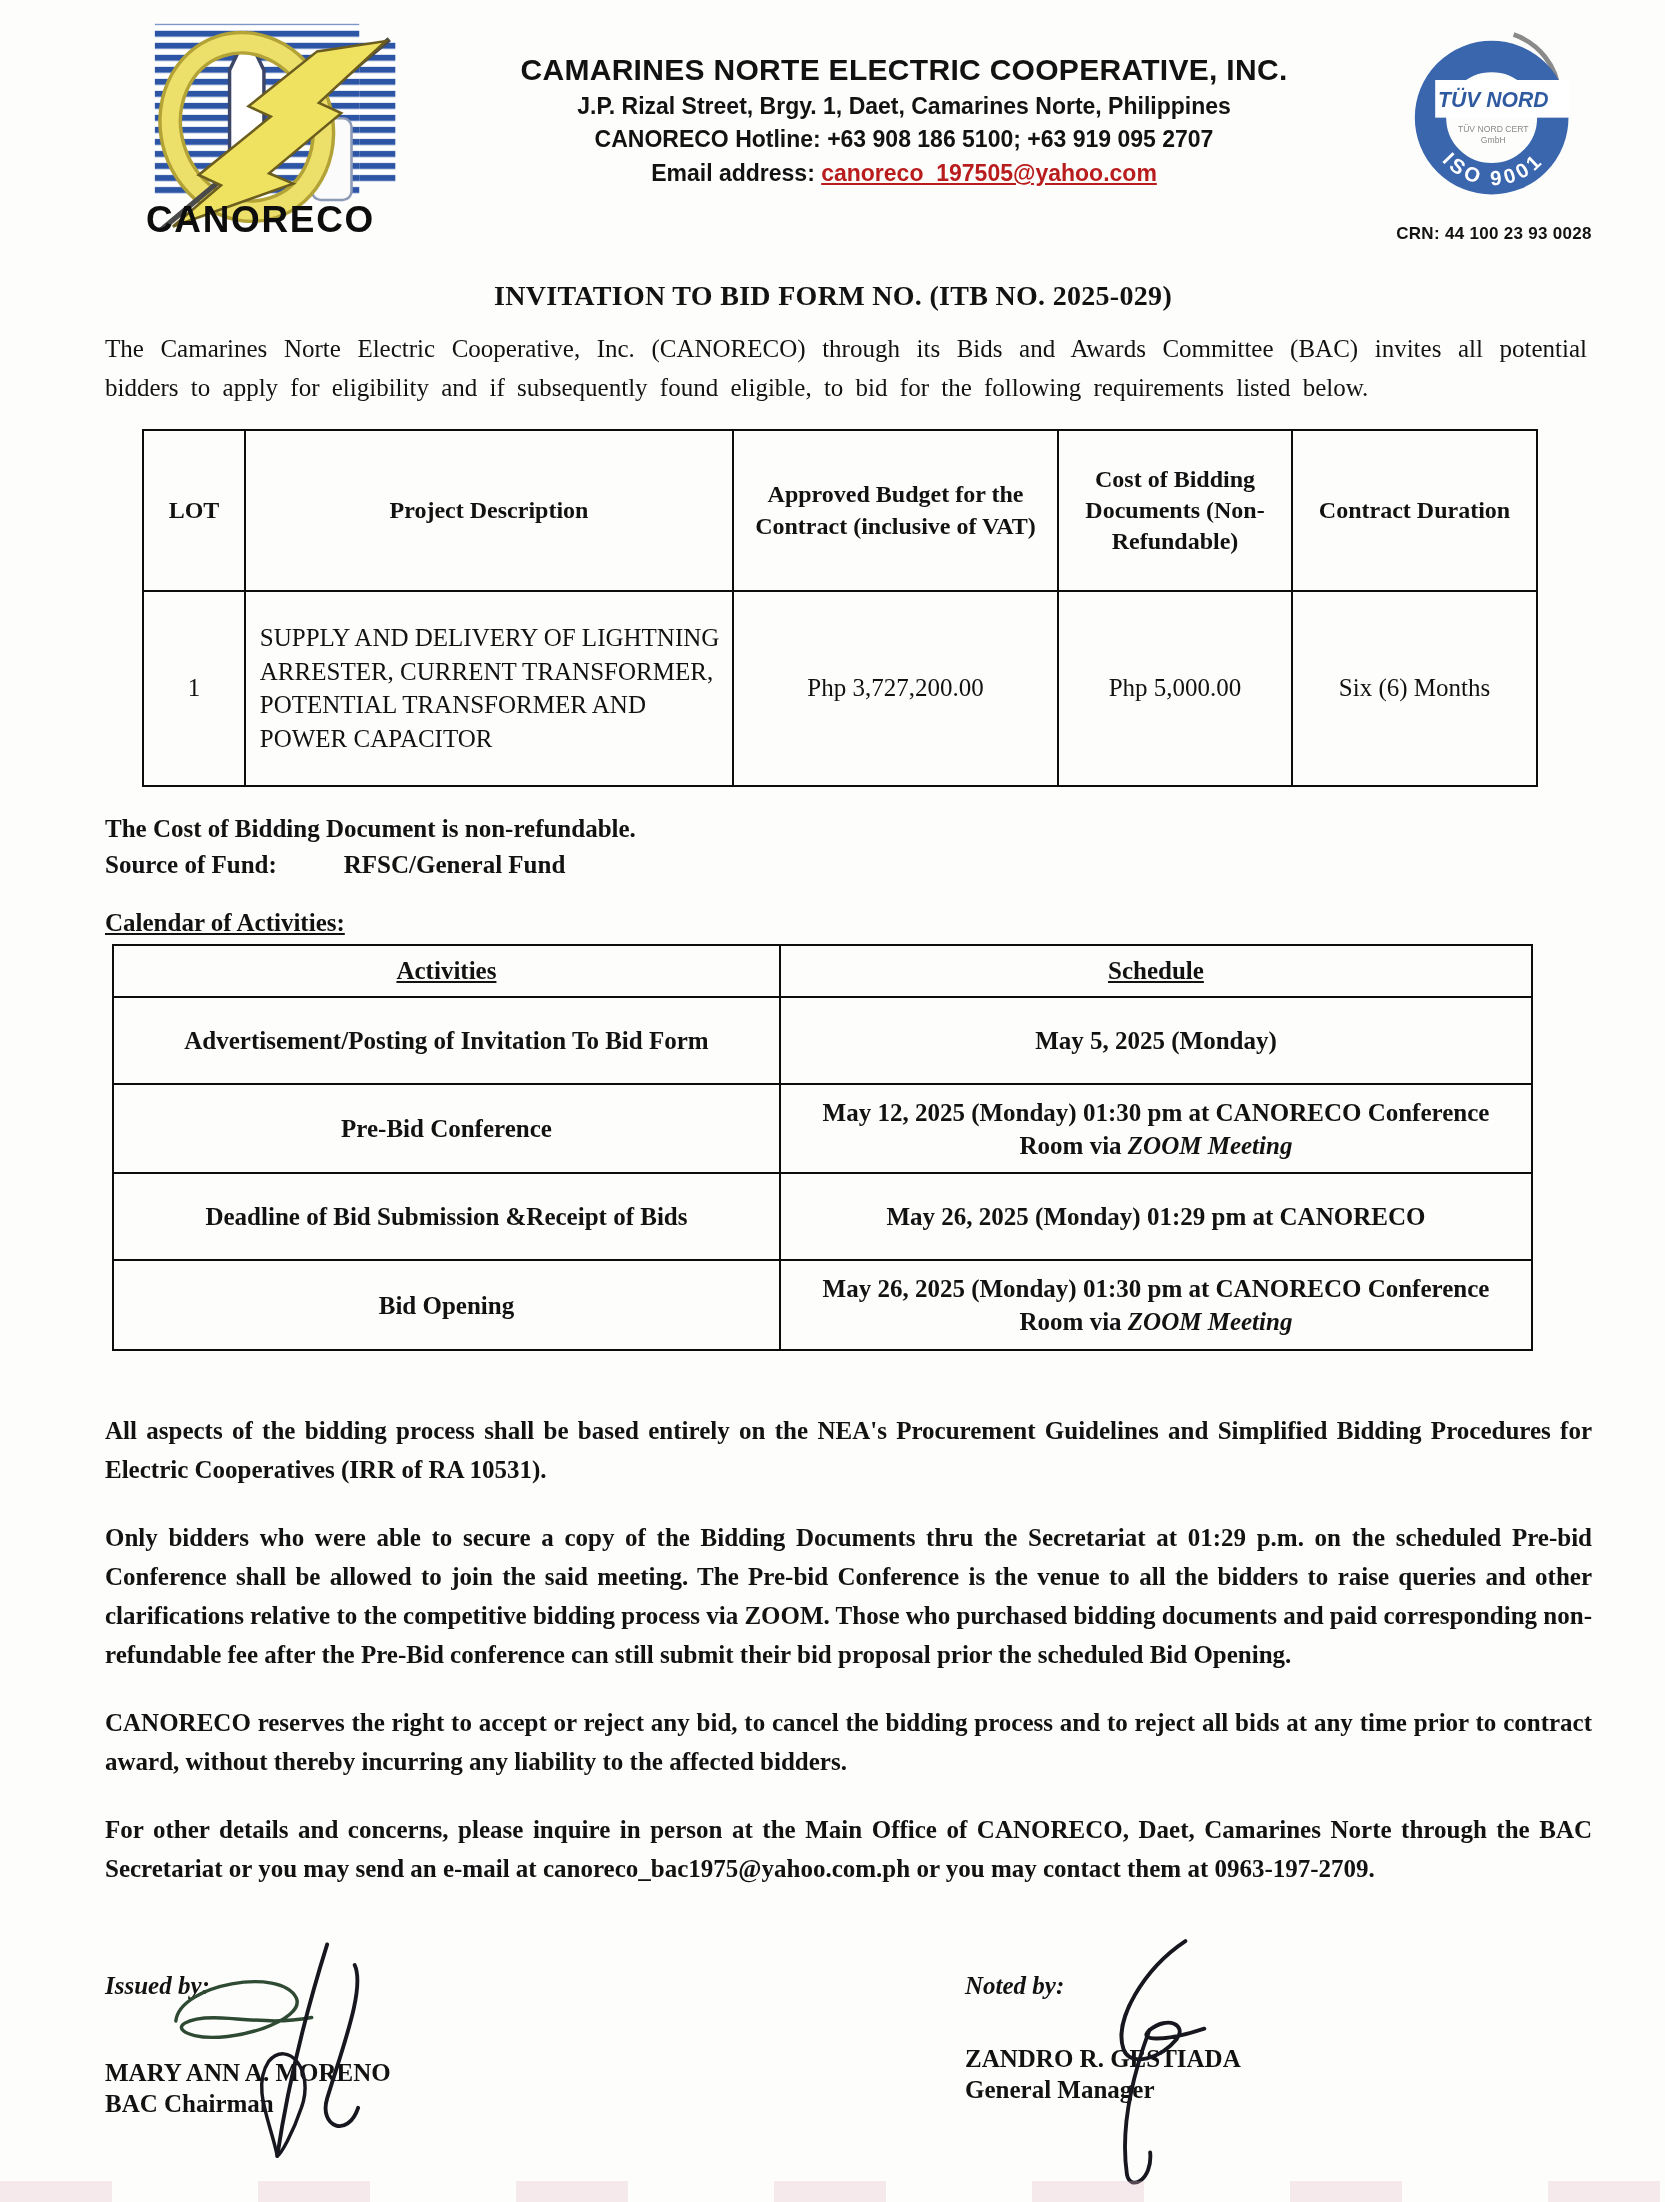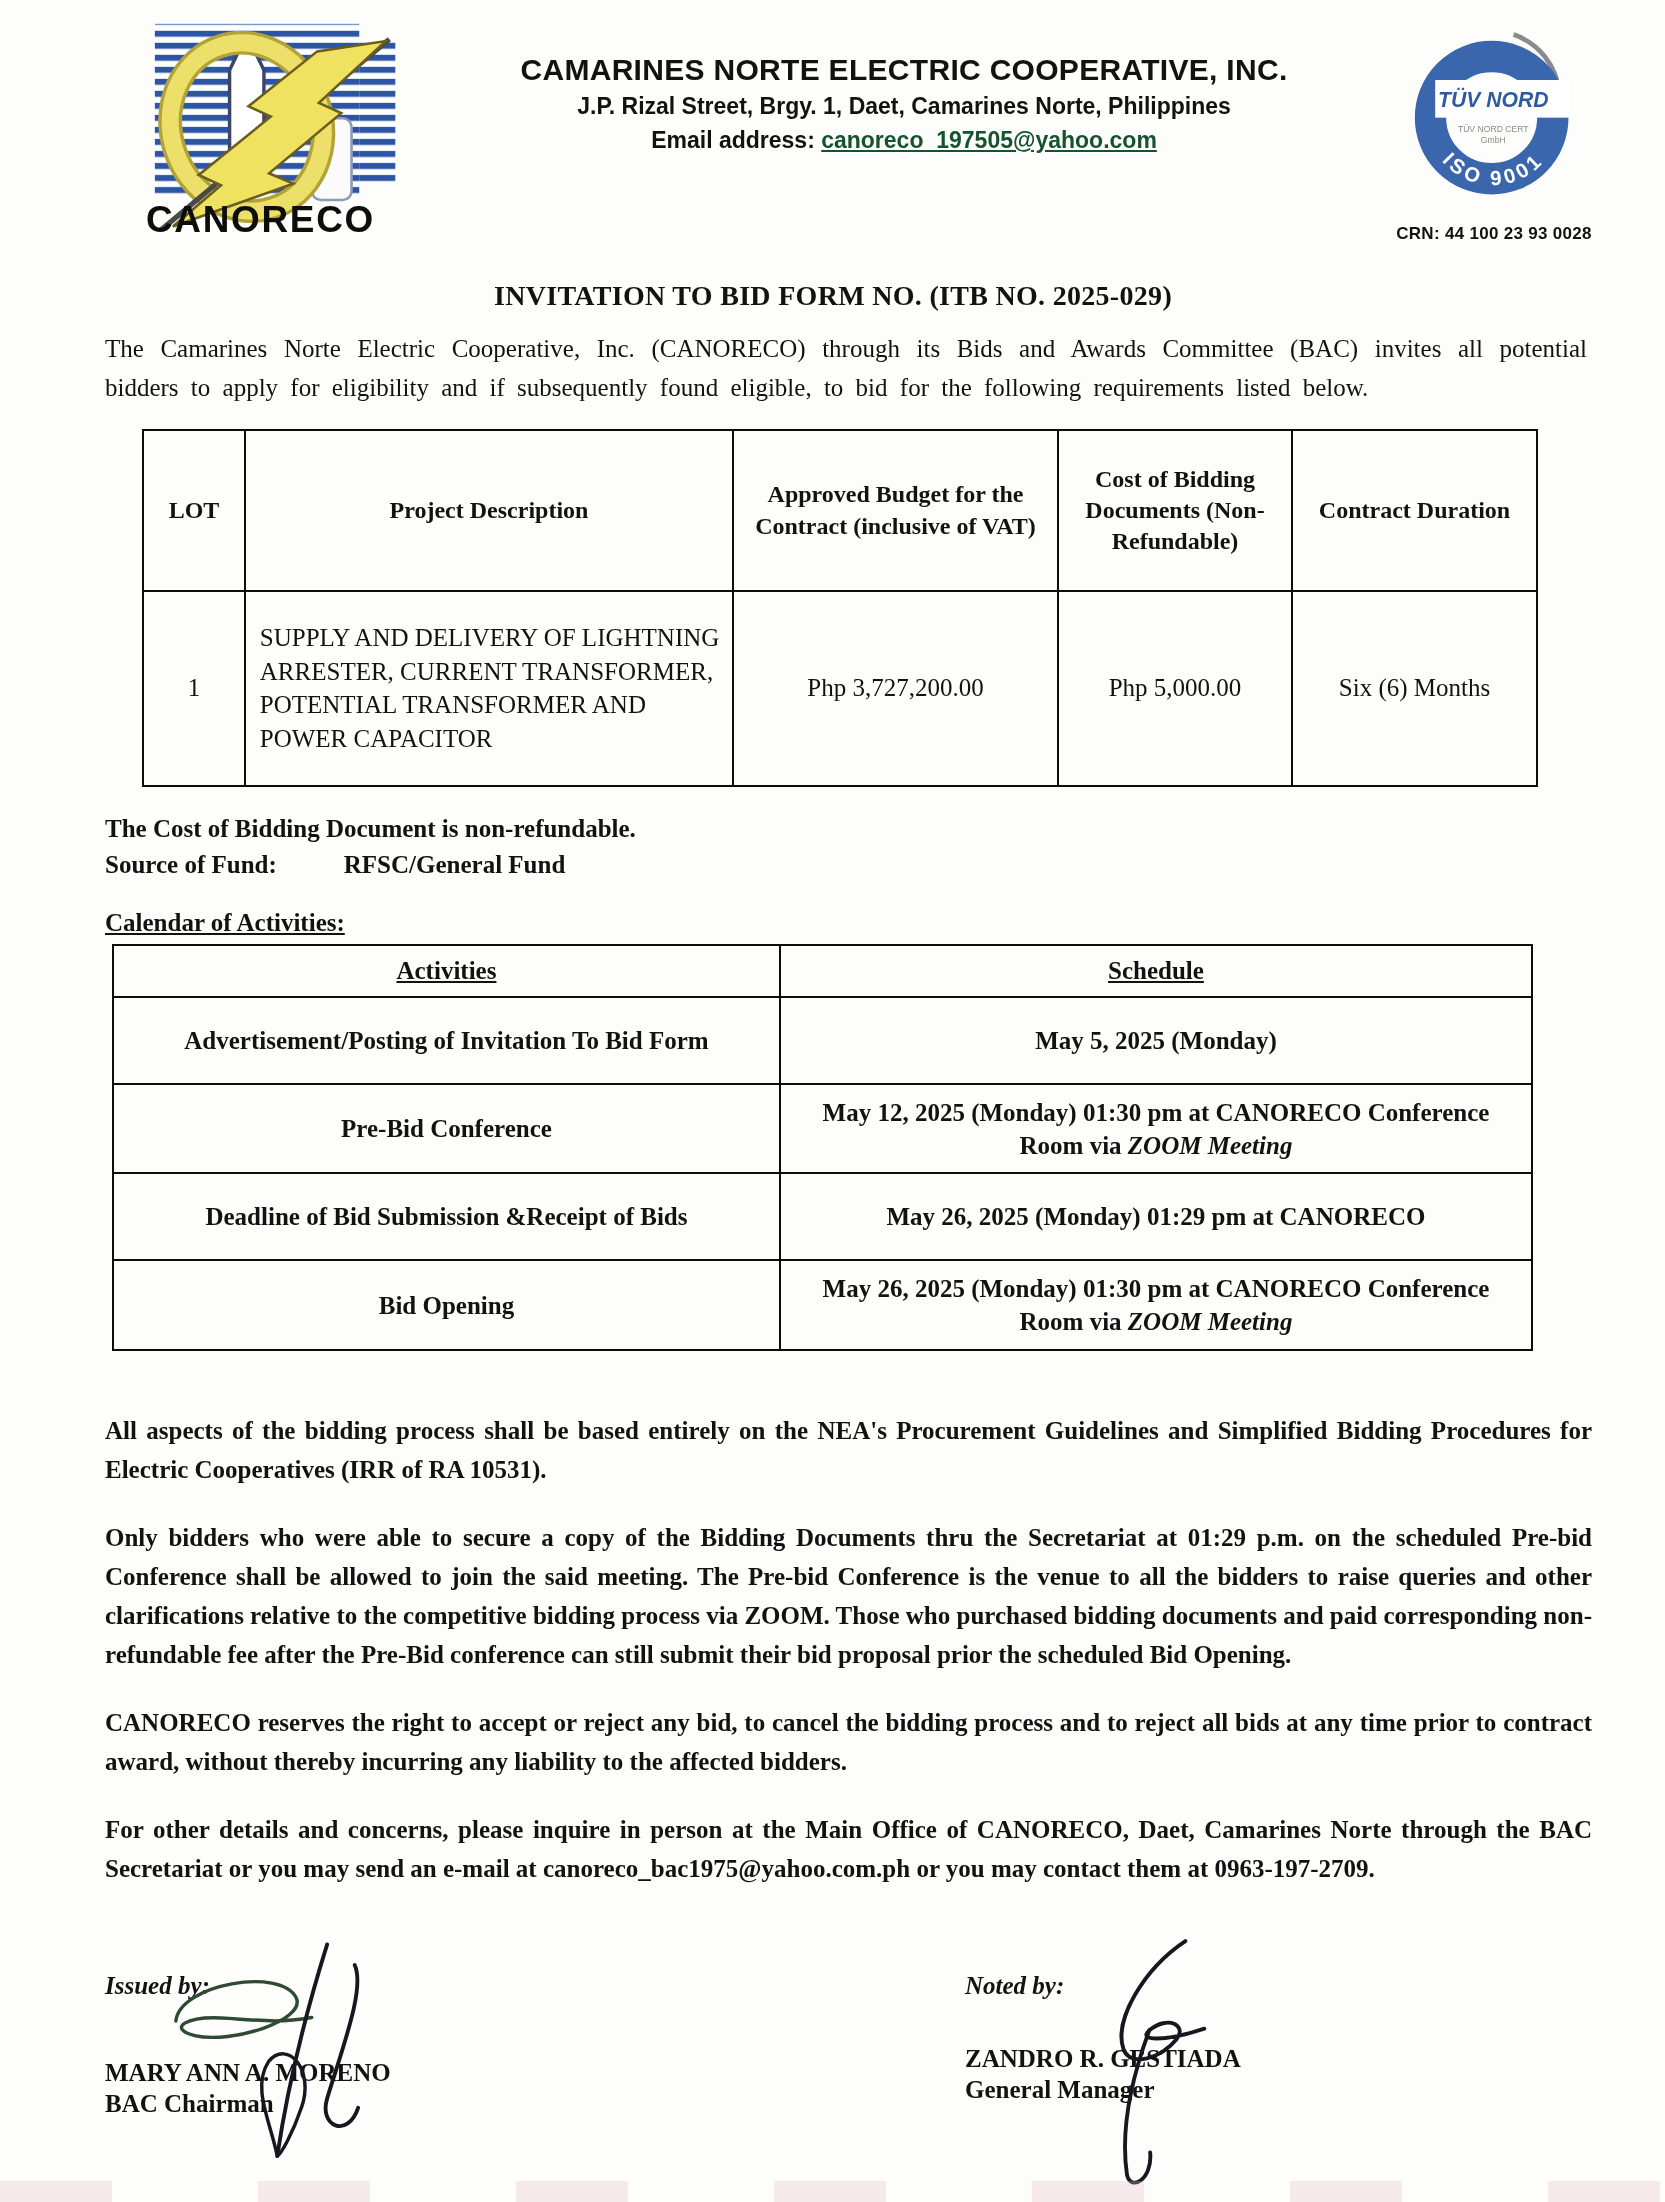--- a/index.html
+++ b/index.html
@@ -8,21 +8,21 @@
     background:#fdfdfc; margin:0 auto;
     font-family:"Liberation Serif", serif; color:#121212;
   }
   
   .header { display:flex; align-items:flex-start; padding:17px 69px 0 116px; }
   .logo-wrap { width:301px; flex:none; }
   .company { flex:1; text-align:center; padding-top:36px; font-family:"Liberation Sans", sans-serif; }
   .company-name { font-size:30px; font-weight:bold; letter-spacing:0.3px; }
   .company-line { font-size:23px; font-weight:bold; margin-top:6px; }
   .email-line { font-size:23px; font-weight:bold; margin-top:6.9px; }
-  .email-link { text-decoration:underline; color:#14532d; }
+  .email-link { text-decoration:underline; color:#b91c1c; }
   .cert-wrap { width:206px; flex:none; text-align:center; padding-top:5.2px; }
   .crn { font-family:"Liberation Sans", sans-serif; font-weight:bold; font-size:17px; margin-top:1.7px; letter-spacing:0.3px; white-space:nowrap; }
   
   .doc-title { text-align:center; font-size:28px; font-weight:bold; margin-top:34px; letter-spacing:0.3px; }
   .intro { margin:17px 79px 0 105px; text-align:justify; font-size:25px; line-height:39px; word-spacing:6px; }
   
   .bid-table { border-collapse:collapse; margin:22.4px 0 0 142px; width:1394px; table-layout:fixed; }
   .bid-table th, .bid-table td { border:2.6px solid #0d0d0d; vertical-align:middle; }
   .bid-table th { font-size:24px; font-weight:bold; line-height:1.3; padding:5.2px 6.9px; height:148px; }
   .bid-table td { font-size:25px; height:176px; text-align:center; padding:5.2px 6.9px; }
@@ -90,20 +90,21 @@
         <line x1="318" y1="26" x2="52" y2="248" stroke="#4a4a4a" stroke-width="6"></line>
 
         <polygon points="314,28 236,100 262,112 178,182 206,194 66,244 122,196 96,184 180,116 154,104 234,40" fill="#f0e261" stroke="#6b5d1e" stroke-width="3"></polygon>
         <text x="168" y="250" text-anchor="middle" font-family="Liberation Sans, sans-serif" font-size="43" font-weight="bold" letter-spacing="2" fill="#0d0d0d" id="logo-caption-svg">CANORECO</text>
       </svg>
     </div>
 
     <div class="company">
       <div class="company-name">CAMARINES NORTE ELECTRIC COOPERATIVE, INC.</div>
       <div class="company-line">J.P. Rizal Street, Brgy. 1, Daet, Camarines Norte, Philippines</div>
+      <div class="company-line">CANORECO Hotline: +63 908 186 5100; +63 919 095 2707</div>
       <div class="email-line"><span>Email address: </span><span class="email-link">canoreco_197505@yahoo.com</span></div>
     </div>
 
     <div class="cert-wrap">
       <svg width="196" height="196" viewBox="0 0 250 250">
         <defs>
           <path id="isoArc" d="M 38,122 A 86,86 0 0 0 210,122"></path>
         </defs>
 
         <path d="M 150,16 A 86,86 0 0 1 208,90" fill="none" stroke="#8a8a8a" stroke-width="6"></path>

